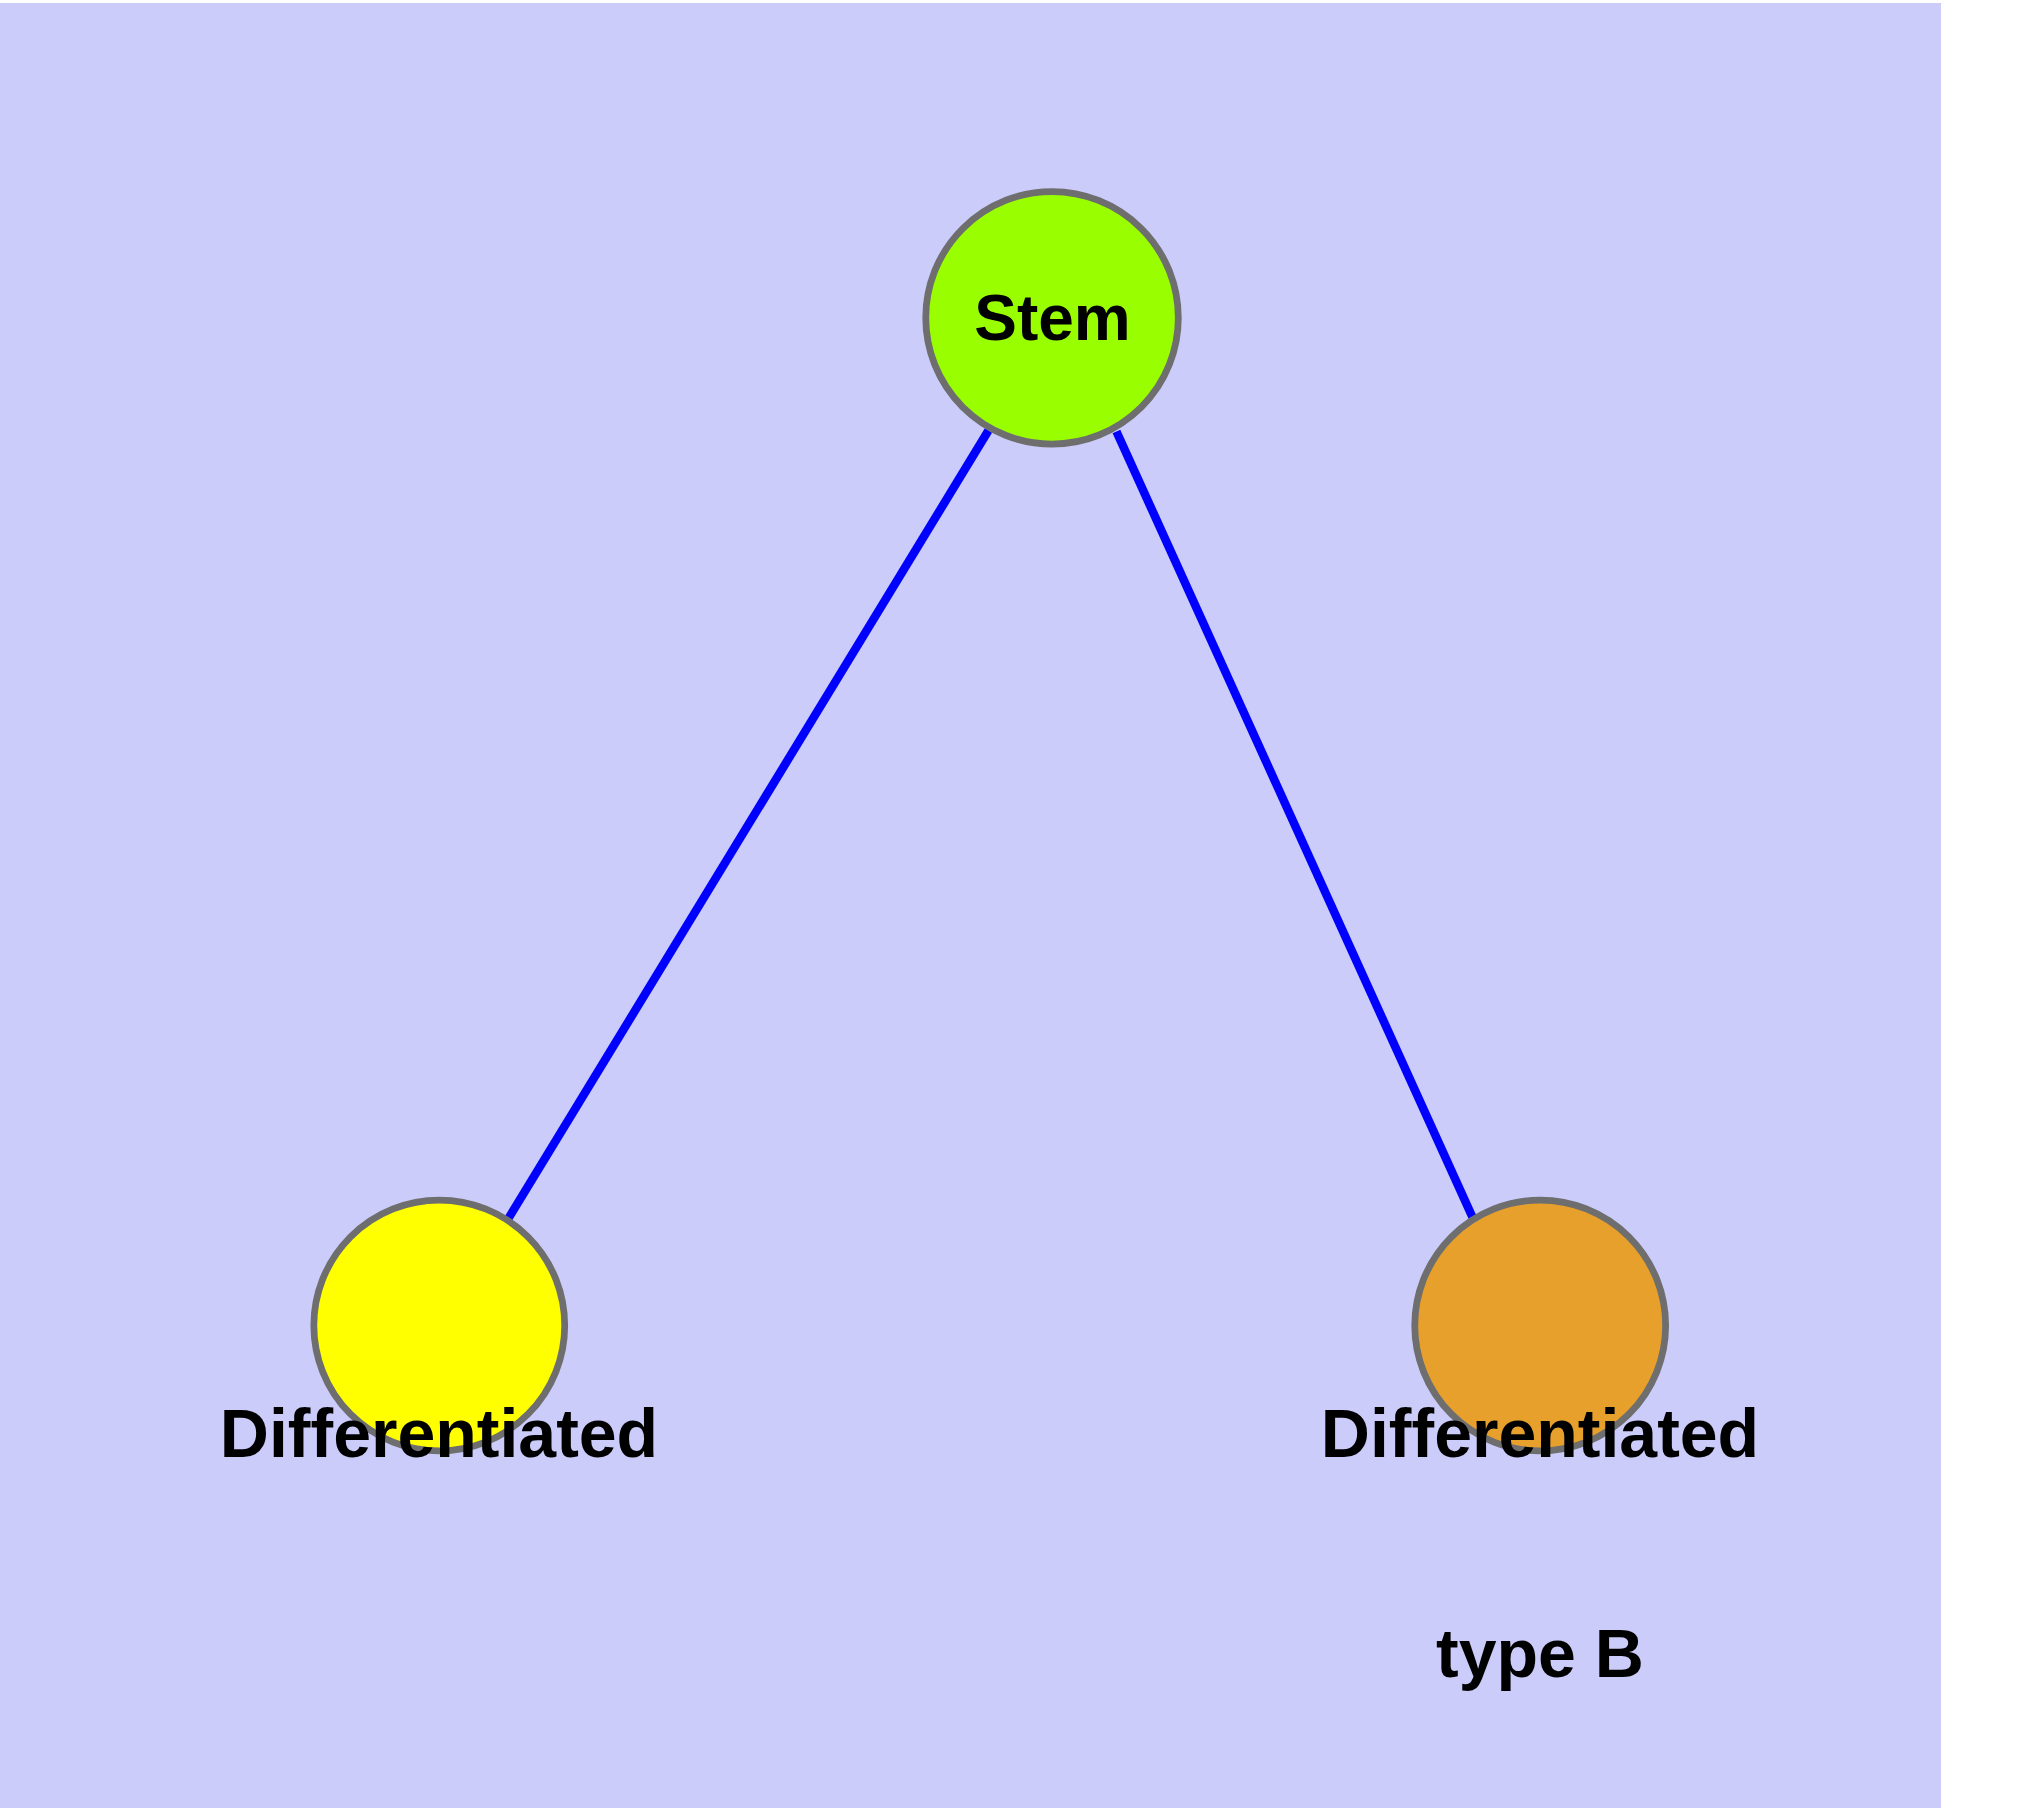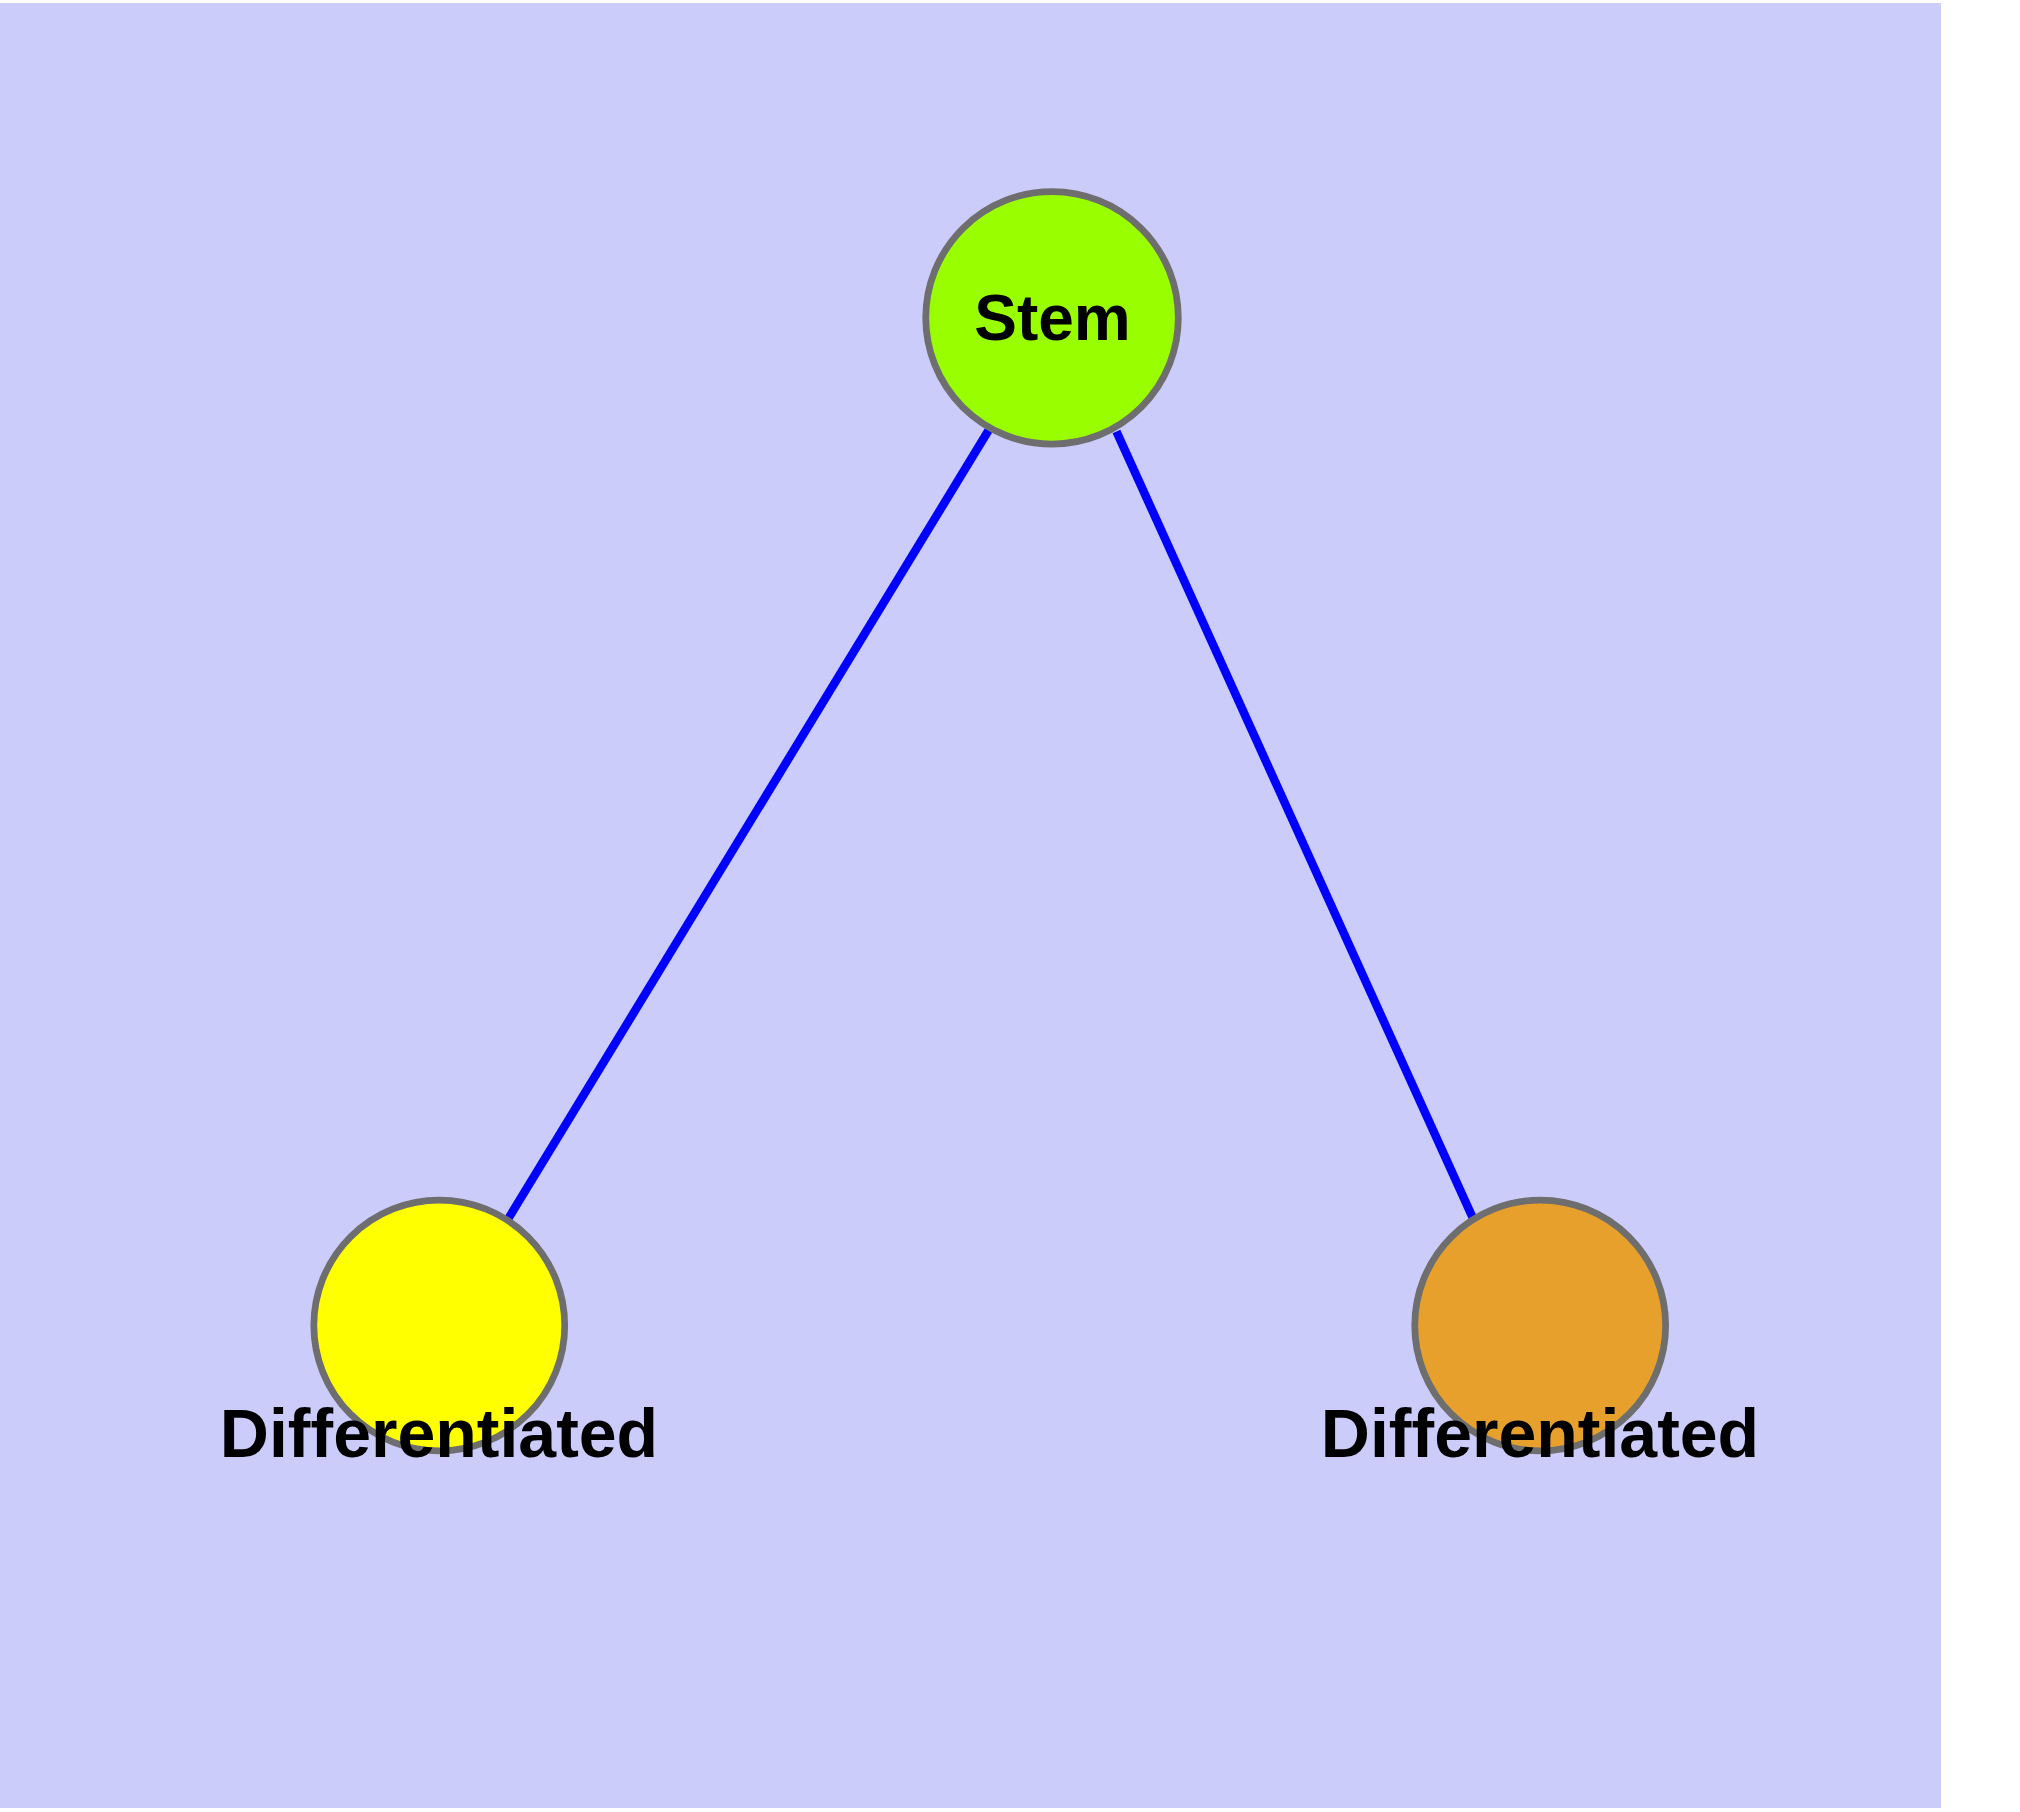--- a/index.html
+++ b/index.html
@@ -82,16 +82,17 @@
   </svg>
 
   <div class="node-label" id="label-stem">Stem</div>
 
   <div class="node-label" id="label-diff-a">
     <div>Differentiated</div>
   </div>
 
   <div class="node-label" id="label-diff-b">
     <div>Differentiated</div>
+    <div>type B</div>
   </div>
 
 </div>
 
 
 </body></html>

